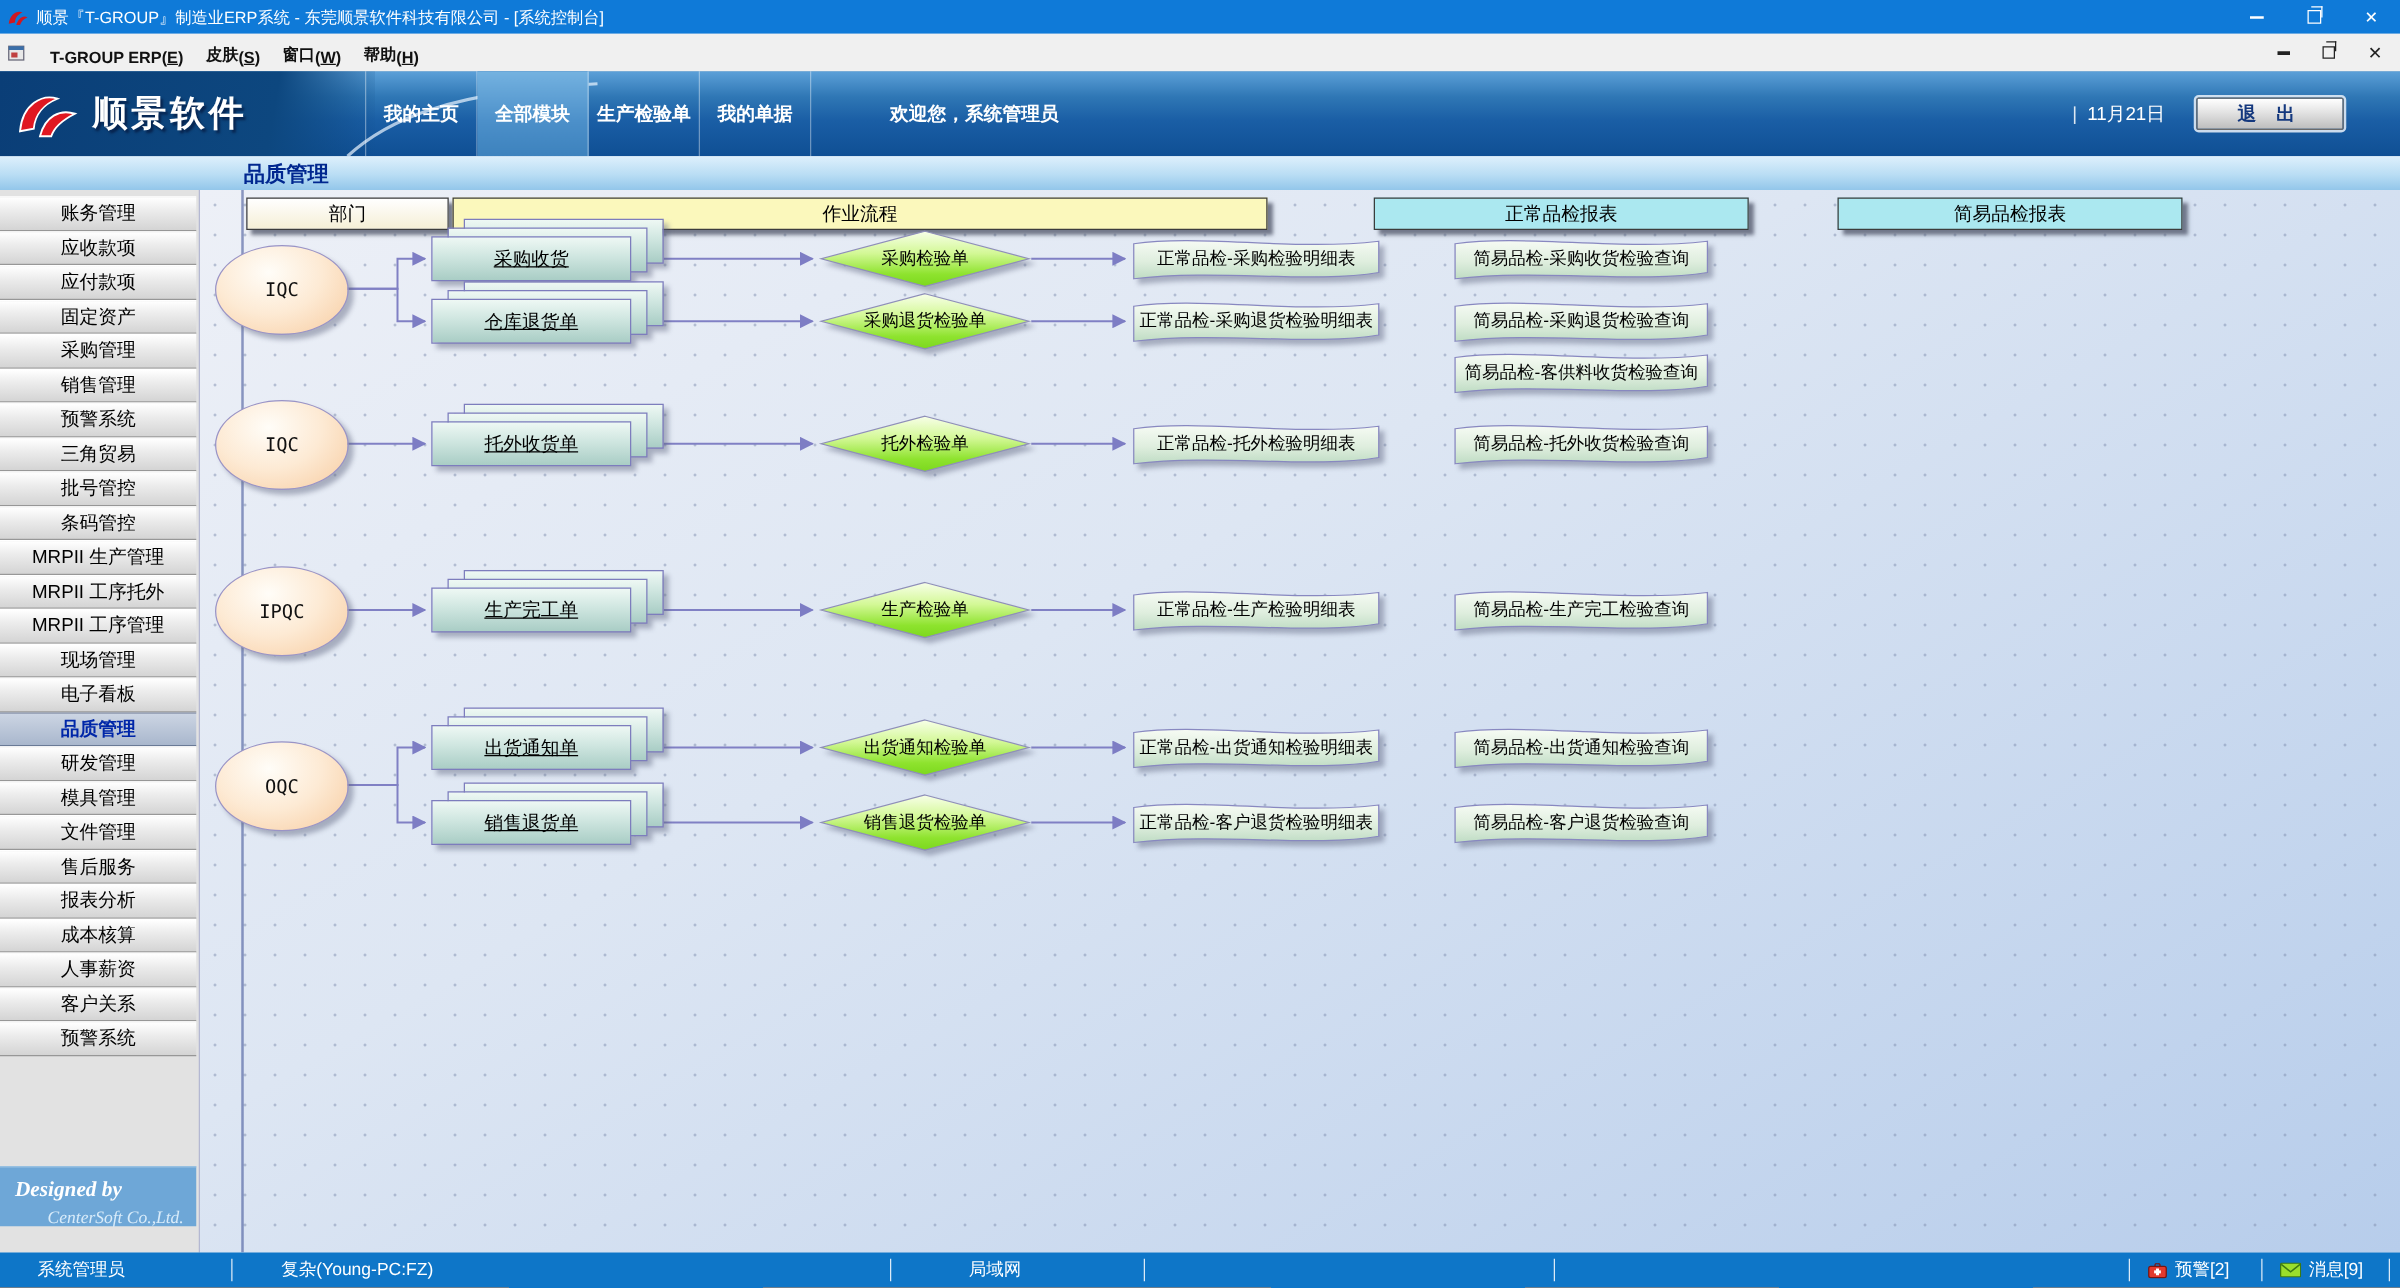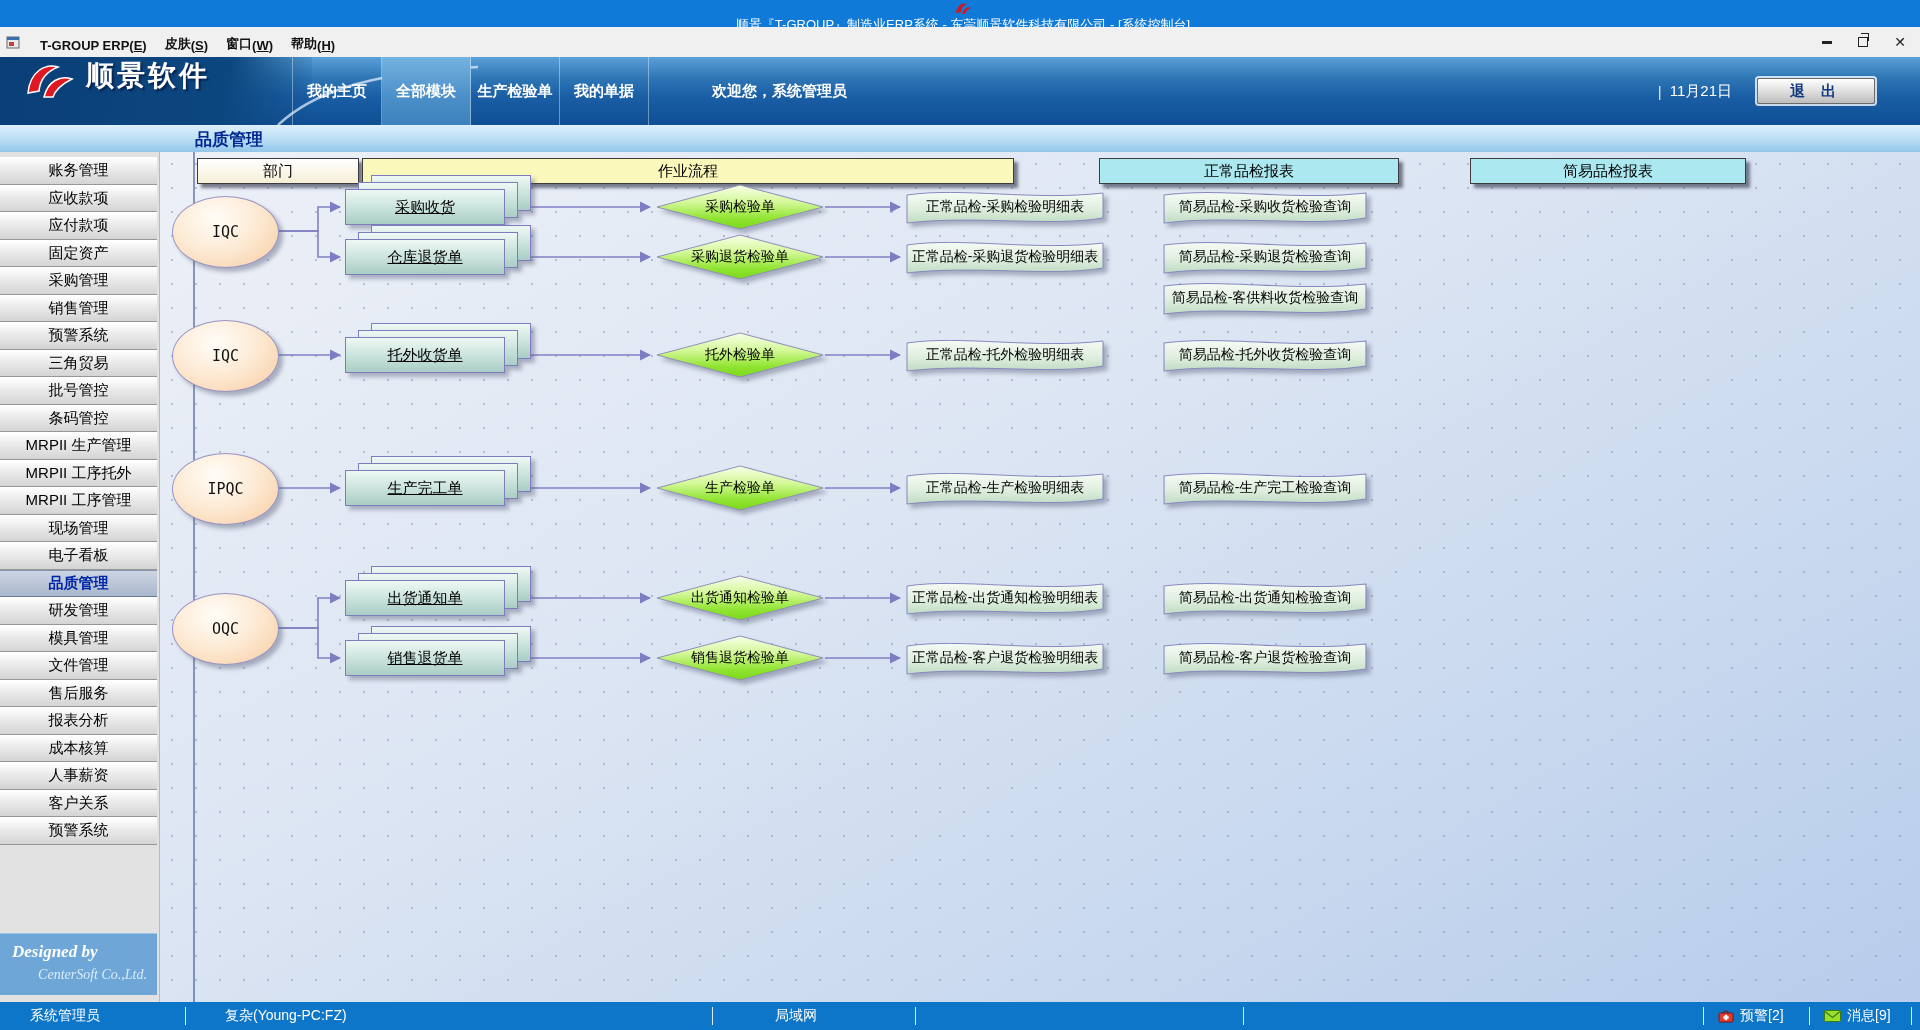--- a/index.html
+++ b/index.html
@@ -1,21 +1,21 @@
 <!DOCTYPE html>
 <html><head>
 <meta charset="utf-8">
 <style>
   html,body{margin:0;padding:0;background:#333;}
   .screen{position:relative;width:1920px;height:1030px;overflow:hidden;
     font-family:"Liberation Sans","DejaVu Sans",sans-serif;background:#dde6f3;}
 
   
   .titlebar{position:absolute;left:0;top:0;width:100%;height:27px;background:#0f7ad8;
-    display:flex;align-items:center;color:#fff;font-size:13px;flex-direction:column;}
+    display:flex;align-items:center;color:#fff;font-size:13px;}
   .titlebar-icon{margin-left:5px;display:flex;align-items:center;}
   .titlebar-text{margin-left:6px;white-space:nowrap;}
   .tb-controls{margin-left:auto;display:flex;height:100%;}
   .tb-btn{width:46px;height:100%;display:flex;align-items:center;justify-content:center;}
   .g-min{display:block;width:11px;height:2px;background:#fff;}
   .g-restore{position:relative;display:block;width:9px;height:9px;border:1px solid #fff;}
   .g-restore span{position:absolute;left:2px;top:-4px;width:8px;height:8px;border:1px solid #fff;border-left:none;border-bottom:none;}
   .g-close{color:#fff;font-size:13px;line-height:1;}
 
   
@@ -25,22 +25,22 @@
   .menu-item{padding:0 9px;height:22px;display:flex;align-items:flex-end;cursor:default;font-weight:bold;}
   .mb-controls{margin-left:auto;display:flex;align-items:center;gap:26px;margin-right:14px;}
   .g-min-d{display:block;width:10px;height:3px;background:#222;}
   .g-restore-d{position:relative;display:block;width:8px;height:8px;border:1.5px solid #222;}
   .g-restore-d span{position:absolute;left:2px;top:-5px;width:7px;height:7px;border:1.5px solid #222;border-left:none;border-bottom:none;}
   .g-close-d{color:#222;font-size:14px;font-weight:bold;line-height:1;}
 
   
   .mainheader{position:absolute;left:0;top:57px;width:100%;height:68px;
     background:linear-gradient(180deg,#5ca0d8 0%,#2f77b5 30%,#1a5ea5 58%,#0f4f94 100%);}
-  .logo-zone{position:absolute;left:0;top:0;width:300px;height:68px;display:flex;
-    background:linear-gradient(100deg,#0a3e77 0%,#0d477f 72%,rgba(13,71,127,0) 100%);padding-left:12px;}
+  .logo-zone{position:absolute;left:0;top:0;width:300px;height:68px;display:flex;align-items:center;
+    background:linear-gradient(100deg,#0a3e77 0%,#0d477f 72%,rgba(13,71,127,0) 100%);}
   .logo-text{color:#fff;font-size:28px;font-weight:bold;letter-spacing:3px;margin-left:10px;
     text-shadow:2px 2px 2px rgba(0,0,30,.5);}
   .hdr-curve{position:absolute;left:268px;top:0;pointer-events:none;}
   .tabs{position:absolute;left:292px;top:0;height:68px;display:flex;}
   .tab{width:88px;height:100%;display:flex;align-items:center;justify-content:center;color:#fff;
     font-size:15px;font-weight:bold;border-right:1px solid rgba(255,255,255,.38);cursor:pointer;}
   .tab:first-child{border-left:1px solid rgba(255,255,255,.38);}
   .tab.active{background:linear-gradient(180deg,#74b2e0 0%,#4b8fc9 60%,#3d82bd 100%);}
   .welcome{position:absolute;left:712px;top:0;height:68px;display:flex;align-items:center;
     color:#fff;font-size:15px;font-weight:bold;}
@@ -60,21 +60,21 @@
 
   
   .sidebar{position:absolute;left:0;top:152px;width:160px;height:850px;background:#e2e2e2;
     border-right:1px solid #b4b8d2;box-sizing:border-box;}
   .side-list{position:absolute;left:0;top:5px;width:157px;}
   .side-item{box-sizing:border-box;height:27.5px;display:flex;align-items:center;justify-content:center;
     font-size:15px;color:#000;background:linear-gradient(180deg,#ffffff 0%,#ececec 40%,#d4d4d4 100%);
     border-top:1px solid #ffffff;border-bottom:1px solid #979797;cursor:pointer;}
   .side-item.active{background:linear-gradient(180deg,#ccd5e3 0%,#a9b7cd 100%);
     color:#0026a8;font-weight:bold;border-top:1px solid #8694ae;border-bottom:1px solid #6a7a96;}
-  .designed{position:absolute;left:0;top:781px;width:157px;height:62px;background:#6ea7d7;
+  .designed{position:absolute;left:0;top:781px;width:157px;height:48px;background:#6ea7d7;
     border-top:1px solid #9cc4e4;box-sizing:border-box;}
   .designed .l1{font-family:"Liberation Serif","DejaVu Serif",serif;font-style:italic;font-weight:bold;
     color:#fff;font-size:17px;margin:8px 0 0 12px;}
   .designed .l2{font-family:"Liberation Serif","DejaVu Serif",serif;font-style:italic;
     color:#d9ecfa;font-size:14px;text-align:right;margin:5px 10px 0 0;}
 
   
   .canvas{position:absolute;left:160px;top:152px;width:1760px;height:850px;overflow:hidden;
     background-image:radial-gradient(circle,rgba(128,143,175,.5) 1px,transparent 1.4px),
       linear-gradient(150deg,#edf0f7 0%,#dde6f3 40%,#b7cdeb 100%);

